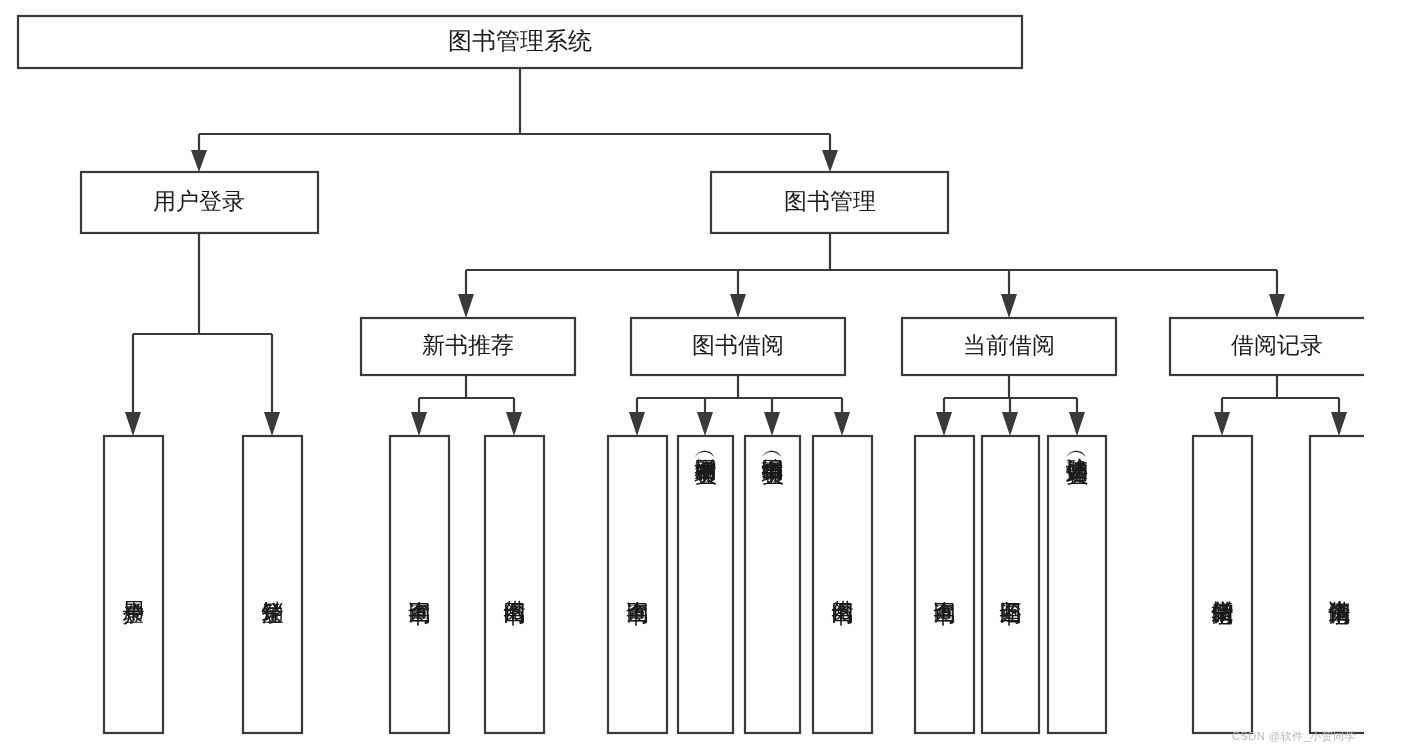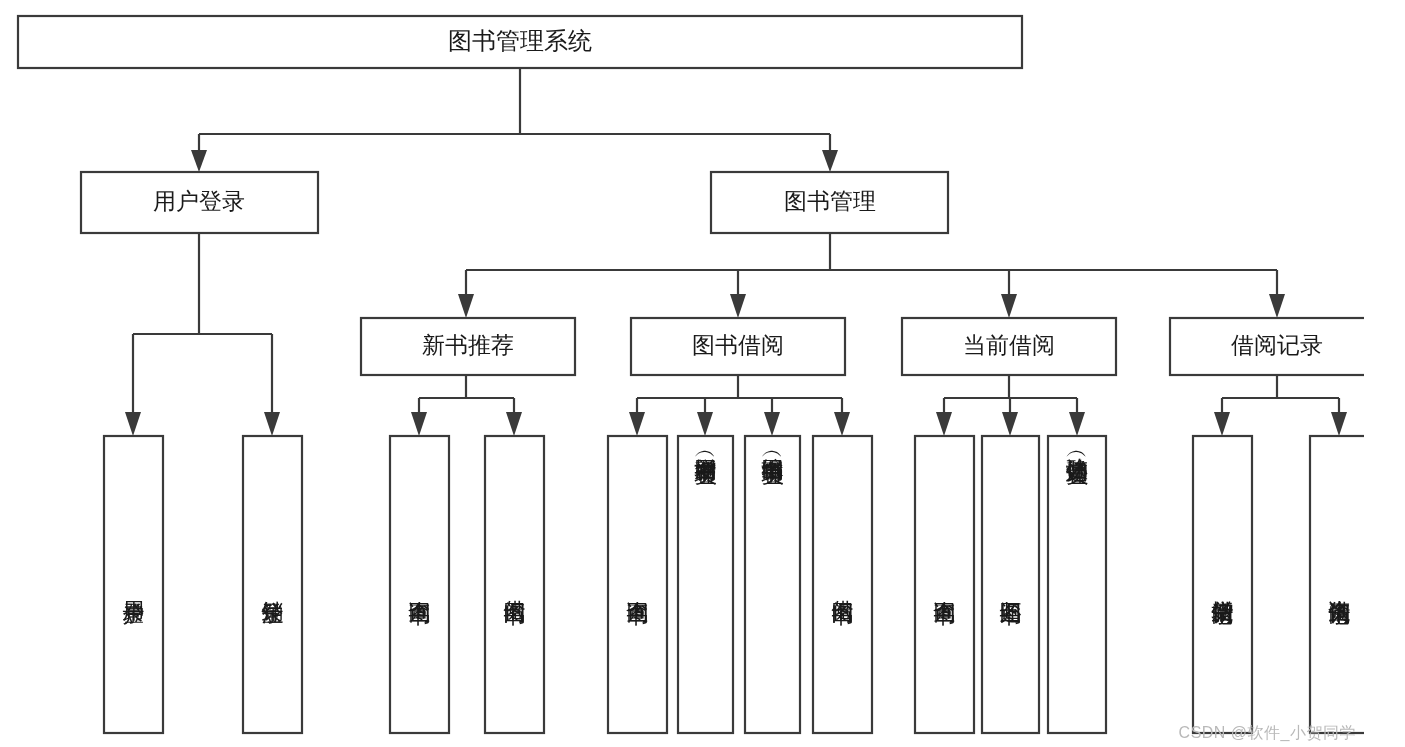--- a/index.html
+++ b/index.html
@@ -66,21 +66,21 @@
     color: #1a1a1a;
     letter-spacing: 1px;
     white-space: nowrap;
     text-align: center;
   }
   .watermark {
     position: absolute;
     right: 8px;
     bottom: 3px;
     font-family: "Liberation Sans", "DejaVu Sans", sans-serif;
-    font-size: 16px;
+    font-size: 11px;
     color: #b9b9b9;
     letter-spacing: 0.5px;
     white-space: nowrap;
   }
 </style>
 </head>
 <body>
 
 <div id="canvas">
 

